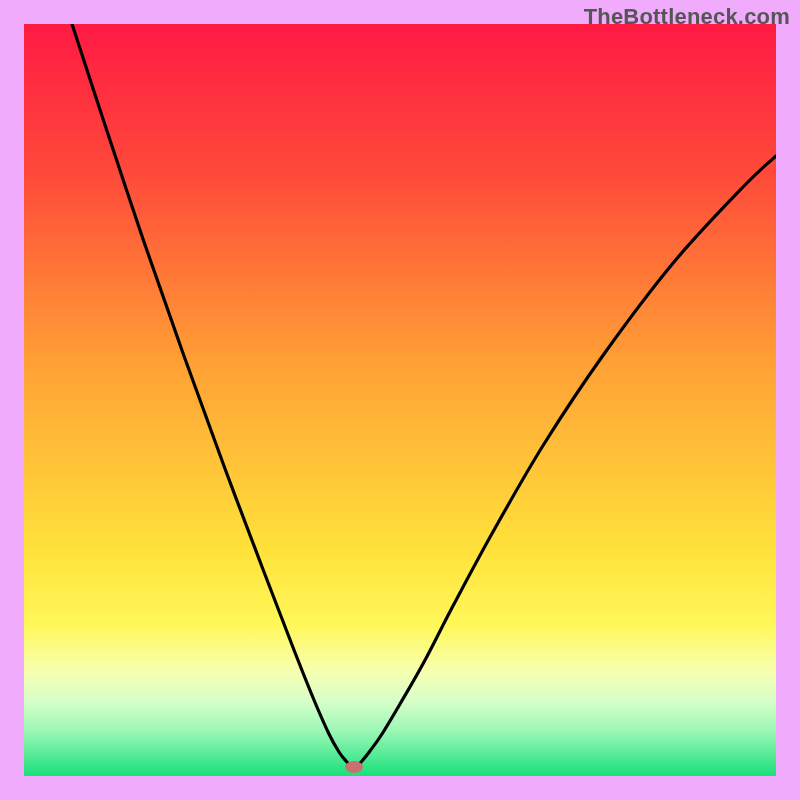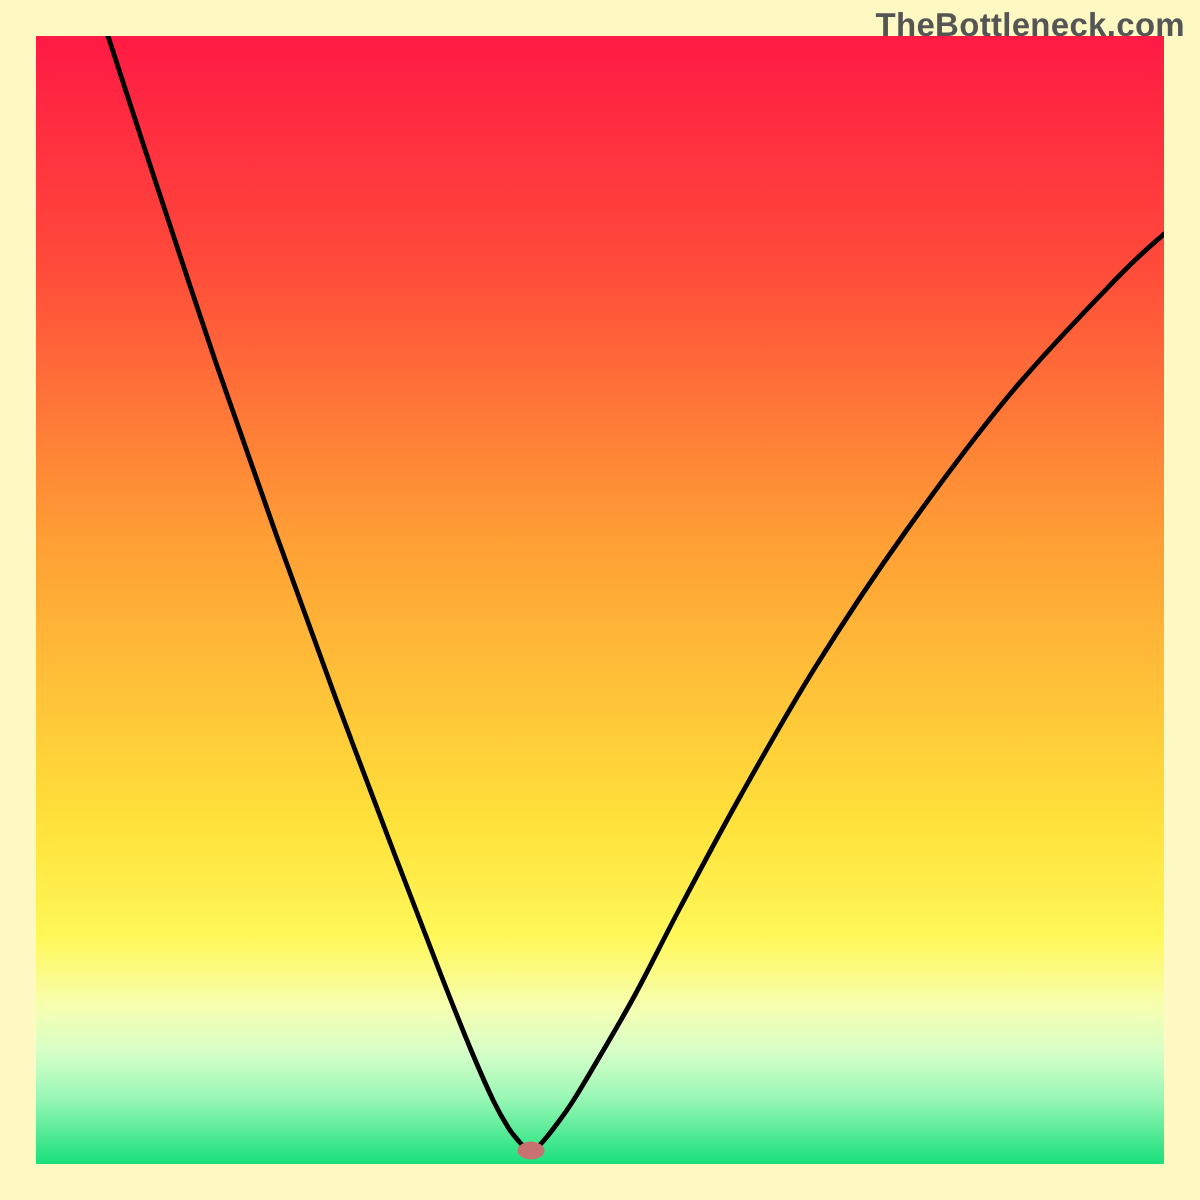--- a/index.html
+++ b/index.html
@@ -8,21 +8,21 @@
     width: 800px;
     height: 800px;
     background: #000;
     font-family: Arial, Helvetica, sans-serif;
     overflow: hidden;
   }
   .frame {
     position: relative;
     width: 800px;
     height: 800px;
-    background: #fef9c3;
+    background: #f0abfc;
   }
   .watermark {
     position: absolute;
     top: 4px;
     right: 10px;
     color: #555;
     font-size: 22px;
     font-weight: 600;
     letter-spacing: 0.2px;
     user-select: none;

